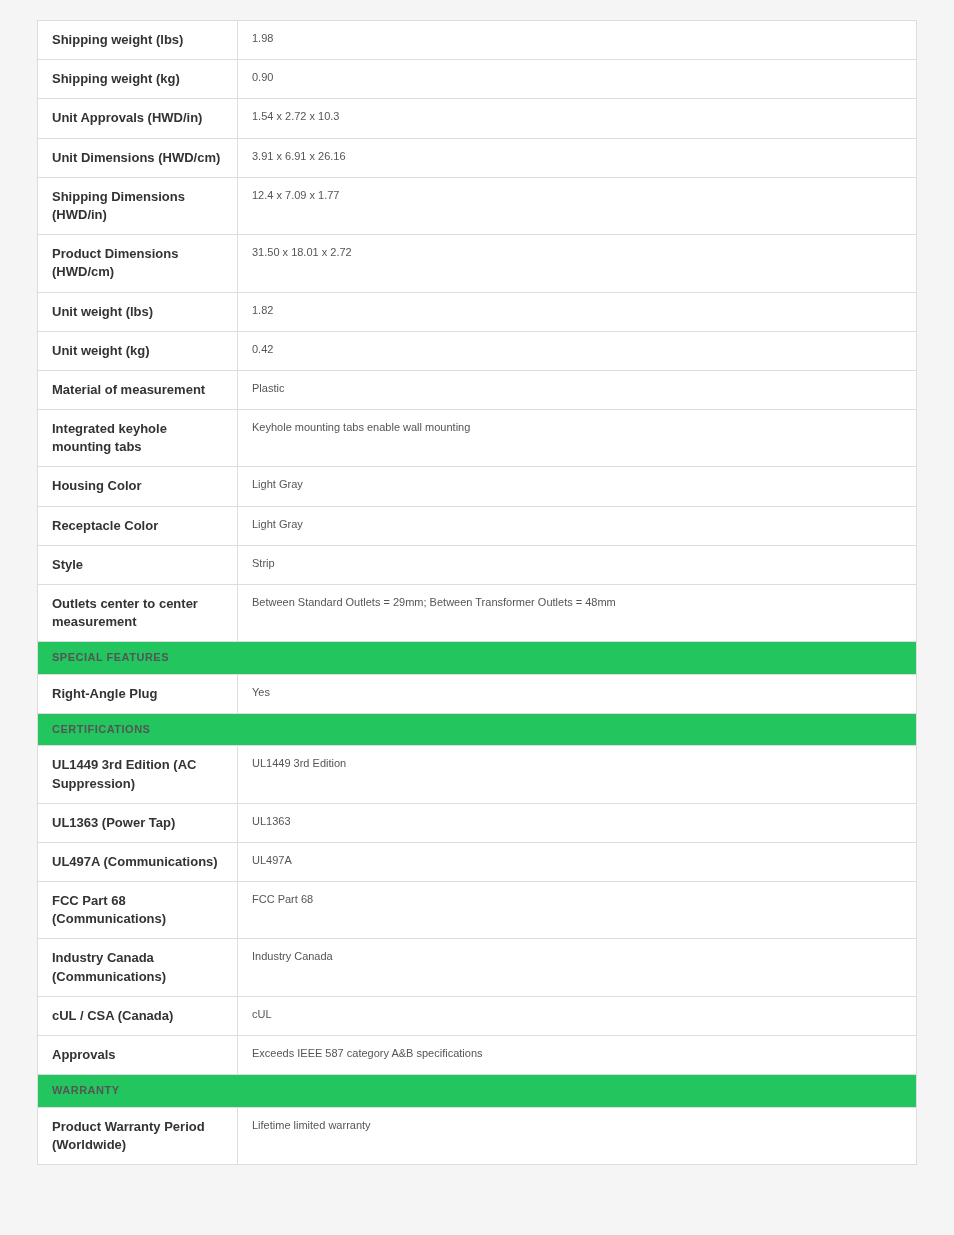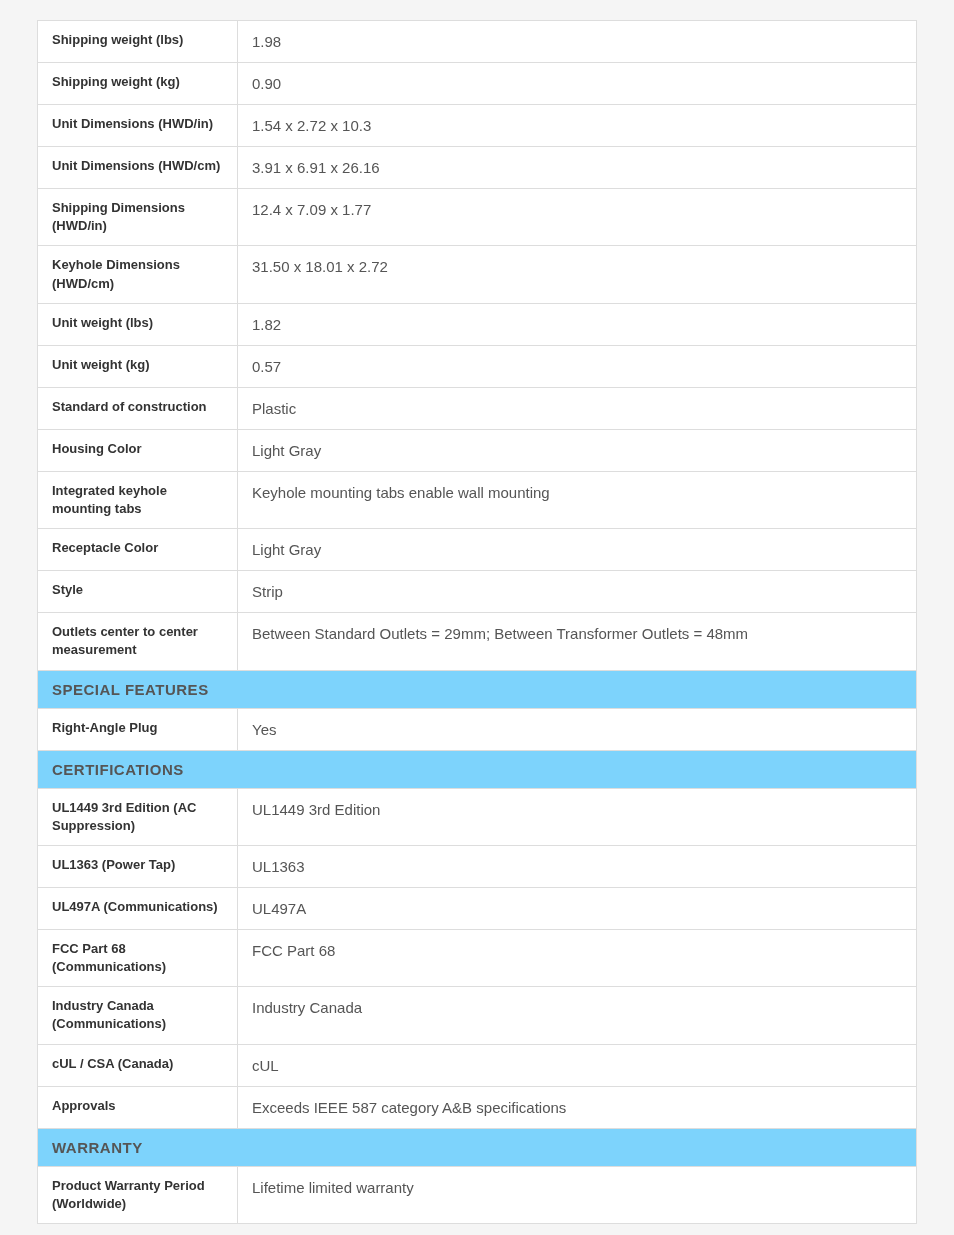--- a/index.html
+++ b/index.html
@@ -31,24 +31,24 @@
     }
     .spec-table td:first-child {
       width: 200px;
       font-weight: bold;
       font-size: 13px;
       color: #333;
       border-right: 1px solid #ddd;
     }
     .spec-table td:last-child {
       color: #555;
-      font-size: 15px;
+      font-size: 11px;
     }
     .section-header td {
-      background: #7dd3fc;
+      background: #22c55e;
       font-weight: bold;
       font-size: 13px;
       text-transform: uppercase;
       letter-spacing: 0.5px;
       color: #222;
       padding: 8px 14px;
     }
     .section-header td:first-child {
       border-right: none;
     }
@@ -60,54 +60,54 @@
   <tbody id="table-body">
       <tr>
         <td>Shipping weight (lbs)</td>
         <td>1.98</td>
       </tr>
       <tr>
         <td>Shipping weight (kg)</td>
         <td>0.90</td>
       </tr>
       <tr>
-        <td>Unit Dimensions (HWD/in)</td>
+        <td>Unit Approvals (HWD/in)</td>
         <td>1.54 x 2.72 x 10.3</td>
       </tr>
       <tr>
         <td>Unit Dimensions (HWD/cm)</td>
         <td>3.91 x 6.91 x 26.16</td>
       </tr>
       <tr>
         <td>Shipping Dimensions (HWD/in)</td>
         <td>12.4 x 7.09 x 1.77</td>
       </tr>
       <tr>
-        <td>Keyhole Dimensions (HWD/cm)</td>
+        <td>Product Dimensions (HWD/cm)</td>
         <td>31.50 x 18.01 x 2.72</td>
       </tr>
       <tr>
         <td>Unit weight (lbs)</td>
         <td>1.82</td>
       </tr>
       <tr>
         <td>Unit weight (kg)</td>
-        <td>0.57</td>
+        <td>0.42</td>
       </tr>
       <tr>
-        <td>Standard of construction</td>
+        <td>Material of measurement</td>
         <td>Plastic</td>
+      </tr>
+      <tr>
+        <td>Integrated keyhole mounting tabs</td>
+        <td>Keyhole mounting tabs enable wall mounting</td>
       </tr>
       <tr>
         <td>Housing Color</td>
         <td>Light Gray</td>
-      </tr>
-      <tr>
-        <td>Integrated keyhole mounting tabs</td>
-        <td>Keyhole mounting tabs enable wall mounting</td>
       </tr>
       <tr>
         <td>Receptacle Color</td>
         <td>Light Gray</td>
       </tr>
       <tr>
         <td>Style</td>
         <td>Strip</td>
       </tr>
       <tr>

